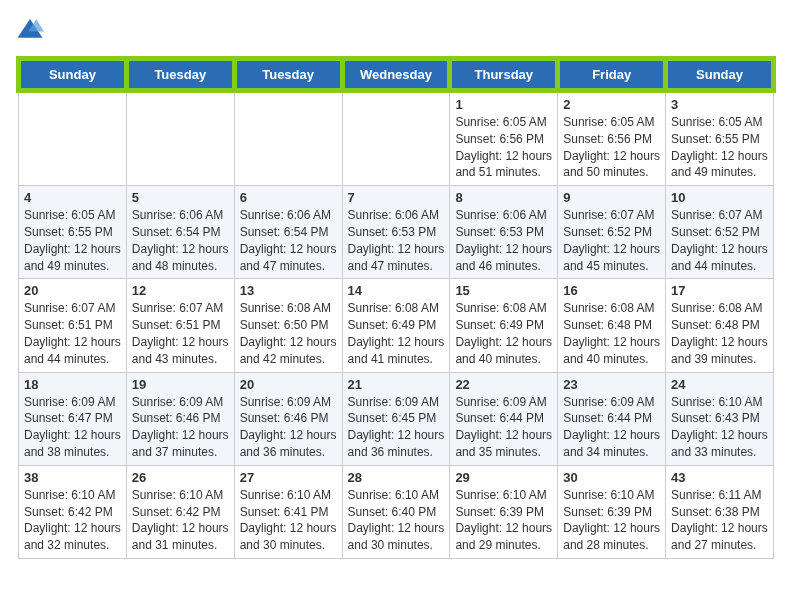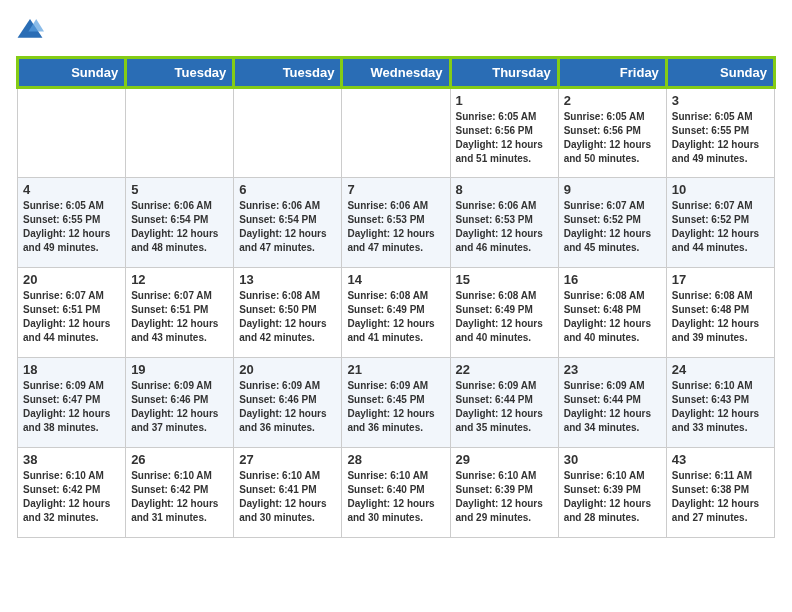--- a/index.html
+++ b/index.html
@@ -53,44 +53,43 @@
       color: #333;
     }
     .calendar-table {
       width: 100%;
       border-collapse: collapse;
       table-layout: fixed;
     }
     .calendar-table th {
       background-color: #2a6db5;
       color: white;
-      text-align: right;
+      text-align: center;
       padding: 6px 6px;
       font-size: 13px;
-      border: 3px solid #84cc16;
+      border: 5px solid #84cc16;
     }
     .calendar-table td {
       border: 1px solid #ccc;
       vertical-align: top;
       padding: 4px 5px;
       font-size: 10.5px;
       color: #333;
       min-height: 80px;
       height: 90px;
     }
     .day-num {
       font-size: 13px;
       font-weight: bold;
       margin-bottom: 2px;
     }
     .day-info {
-      font-size: 10px;
+      font-size: 12px;
       line-height: 1.4;
       color: #333;
-      font-weight: bold;
     }
     .empty-cell {
       background: #f9f9f9;
     }
     tr:nth-child(even) td {
       background-color: #f2f6fb;
     }
     tr:nth-child(odd) td {
       background-color: #fff;
     }

